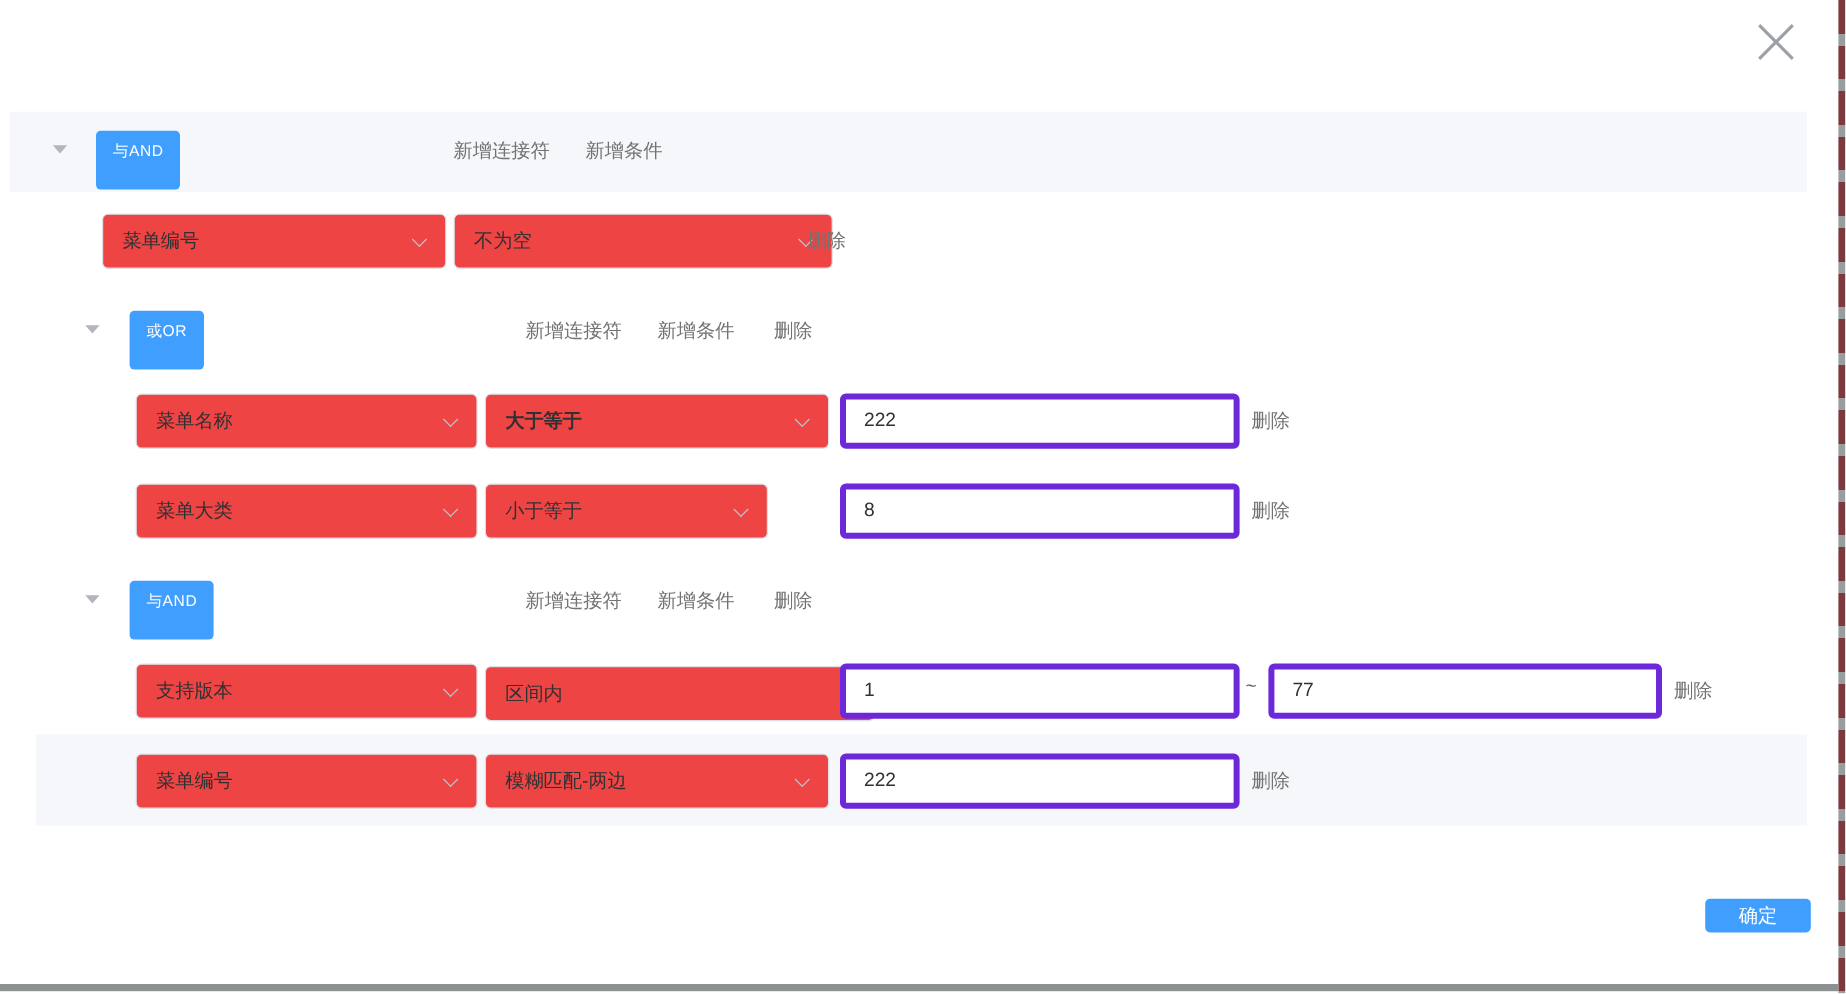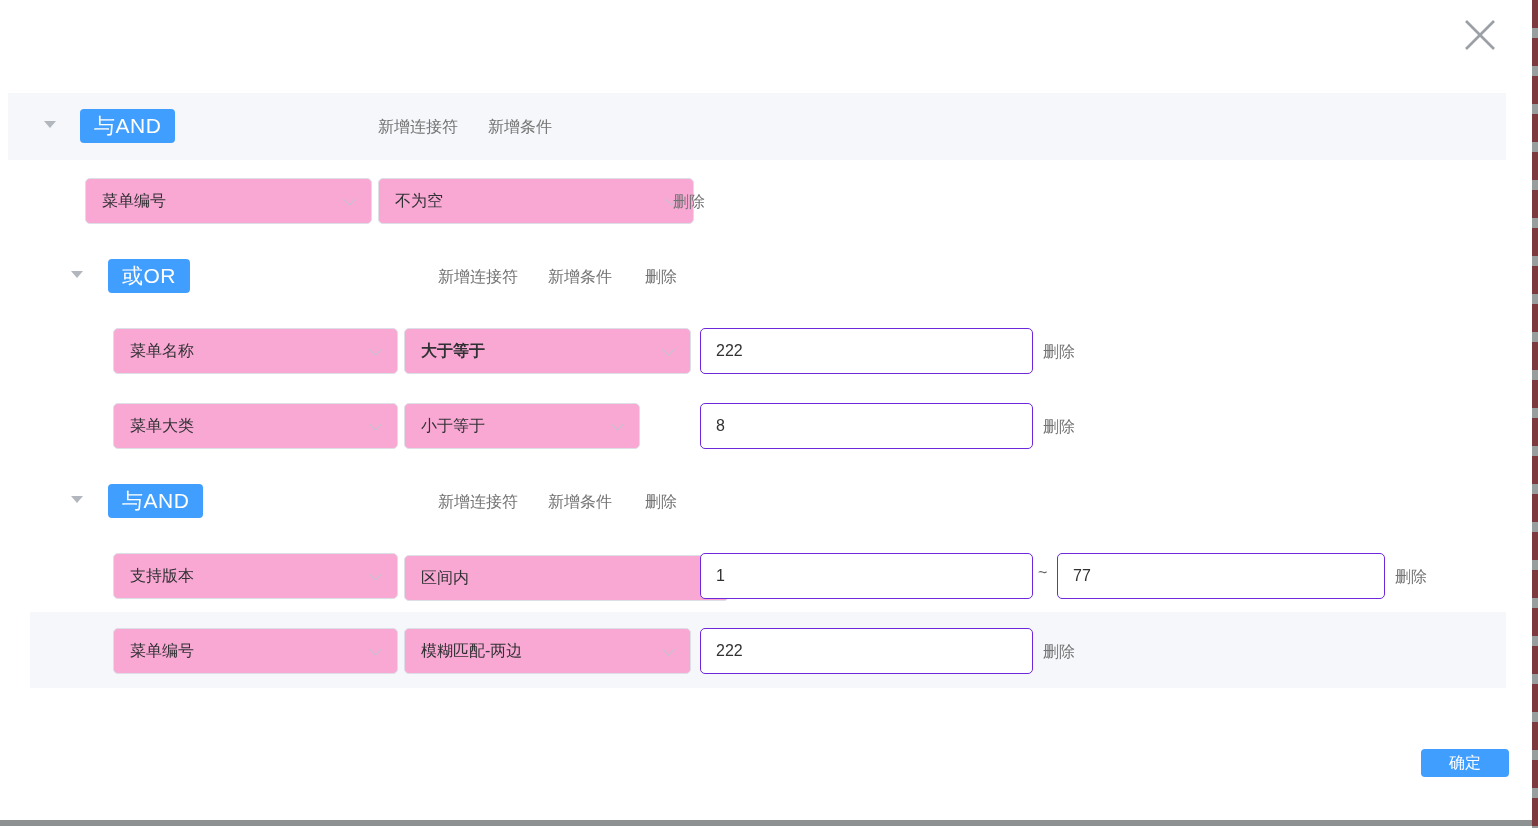--- a/index.html
+++ b/index.html
@@ -46,24 +46,24 @@
     border-right:6px solid transparent;
     border-top:7px solid #b2b6bd;
     cursor:pointer;
   }
   .caret-1 { left:44px; top:121px; }
   .caret-2 { left:71px; top:271px; }
   .caret-3 { left:71px; top:496px; }
 
   
   .tag {
-    position:absolute; height:34px; line-height:34px;
+    position:absolute; height:49px; line-height:34px;
     padding:0 14px; border-radius:4px;
     background:#409EFF; color:#ffffff;
-    font-size:21px; letter-spacing:0.5px;
+    font-size:13px; letter-spacing:0.5px;
     cursor:pointer;
   }
   .tag-1 { left:80px;  top:109px; }
   .tag-2 { left:108px; top:259px; }
   .tag-3 { left:108px; top:484px; }
 
   
   .lnk {
     position:absolute;
     color:#737373; font-size:16px; line-height:20px;
@@ -79,21 +79,21 @@
   .r6-l3 { left:645px; top:492px; }
   .r2-del { left:673px;  top:192px; }
   .r4-del { left:1043px; top:342px; }
   .r5-del { left:1043px; top:417px; }
   .r7-del { left:1395px; top:567px; }
   .r8-del { left:1043px; top:642px; }
 
   
   .sel {
     position:absolute; height:46px;
-    background:#f9a8d4;
+    background:#ef4444;
     border:1px solid #dcdfe6; border-radius:5px;
     display:flex; align-items:center;
     padding:0 36px 0 16px;
     font-size:16px; color:#303133;
     cursor:pointer;
   }
   .sel-text { overflow:hidden; white-space:nowrap; }
   .chev {
     position:absolute; right:14px; top:16px;
     width:12px; height:12px;
@@ -112,21 +112,21 @@
   .r5-s2 { left:404px; top:403px; width:236px; }
   .r7-s1 { left:113px; top:553px; width:285px; }
   .r7-s2 { left:404px; top:555px; width:325px; }
   .r8-s1 { left:113px; top:628px; width:285px; }
   .r8-s2 { left:404px; top:628px; width:287px; }
 
   
   .inp {
     position:absolute; height:46px;
     background:#ffffff;
-    border:1px solid #6d28d9; border-radius:5px;
+    border:5px solid #6d28d9; border-radius:5px;
     padding:0 15px; font-size:16px; color:#303133;
     font-family:"Liberation Sans","DejaVu Sans",sans-serif;
     outline:none;
   }
   .r4-in { left:700px; top:328px; width:333px; }
   .r5-in { left:700px; top:403px; width:333px; }
   .r7-in1 { left:700px;  top:553px; width:333px; }
   .r7-in2 { left:1057px; top:553px; width:328px; }
   .r8-in { left:700px; top:628px; width:333px; }
 

